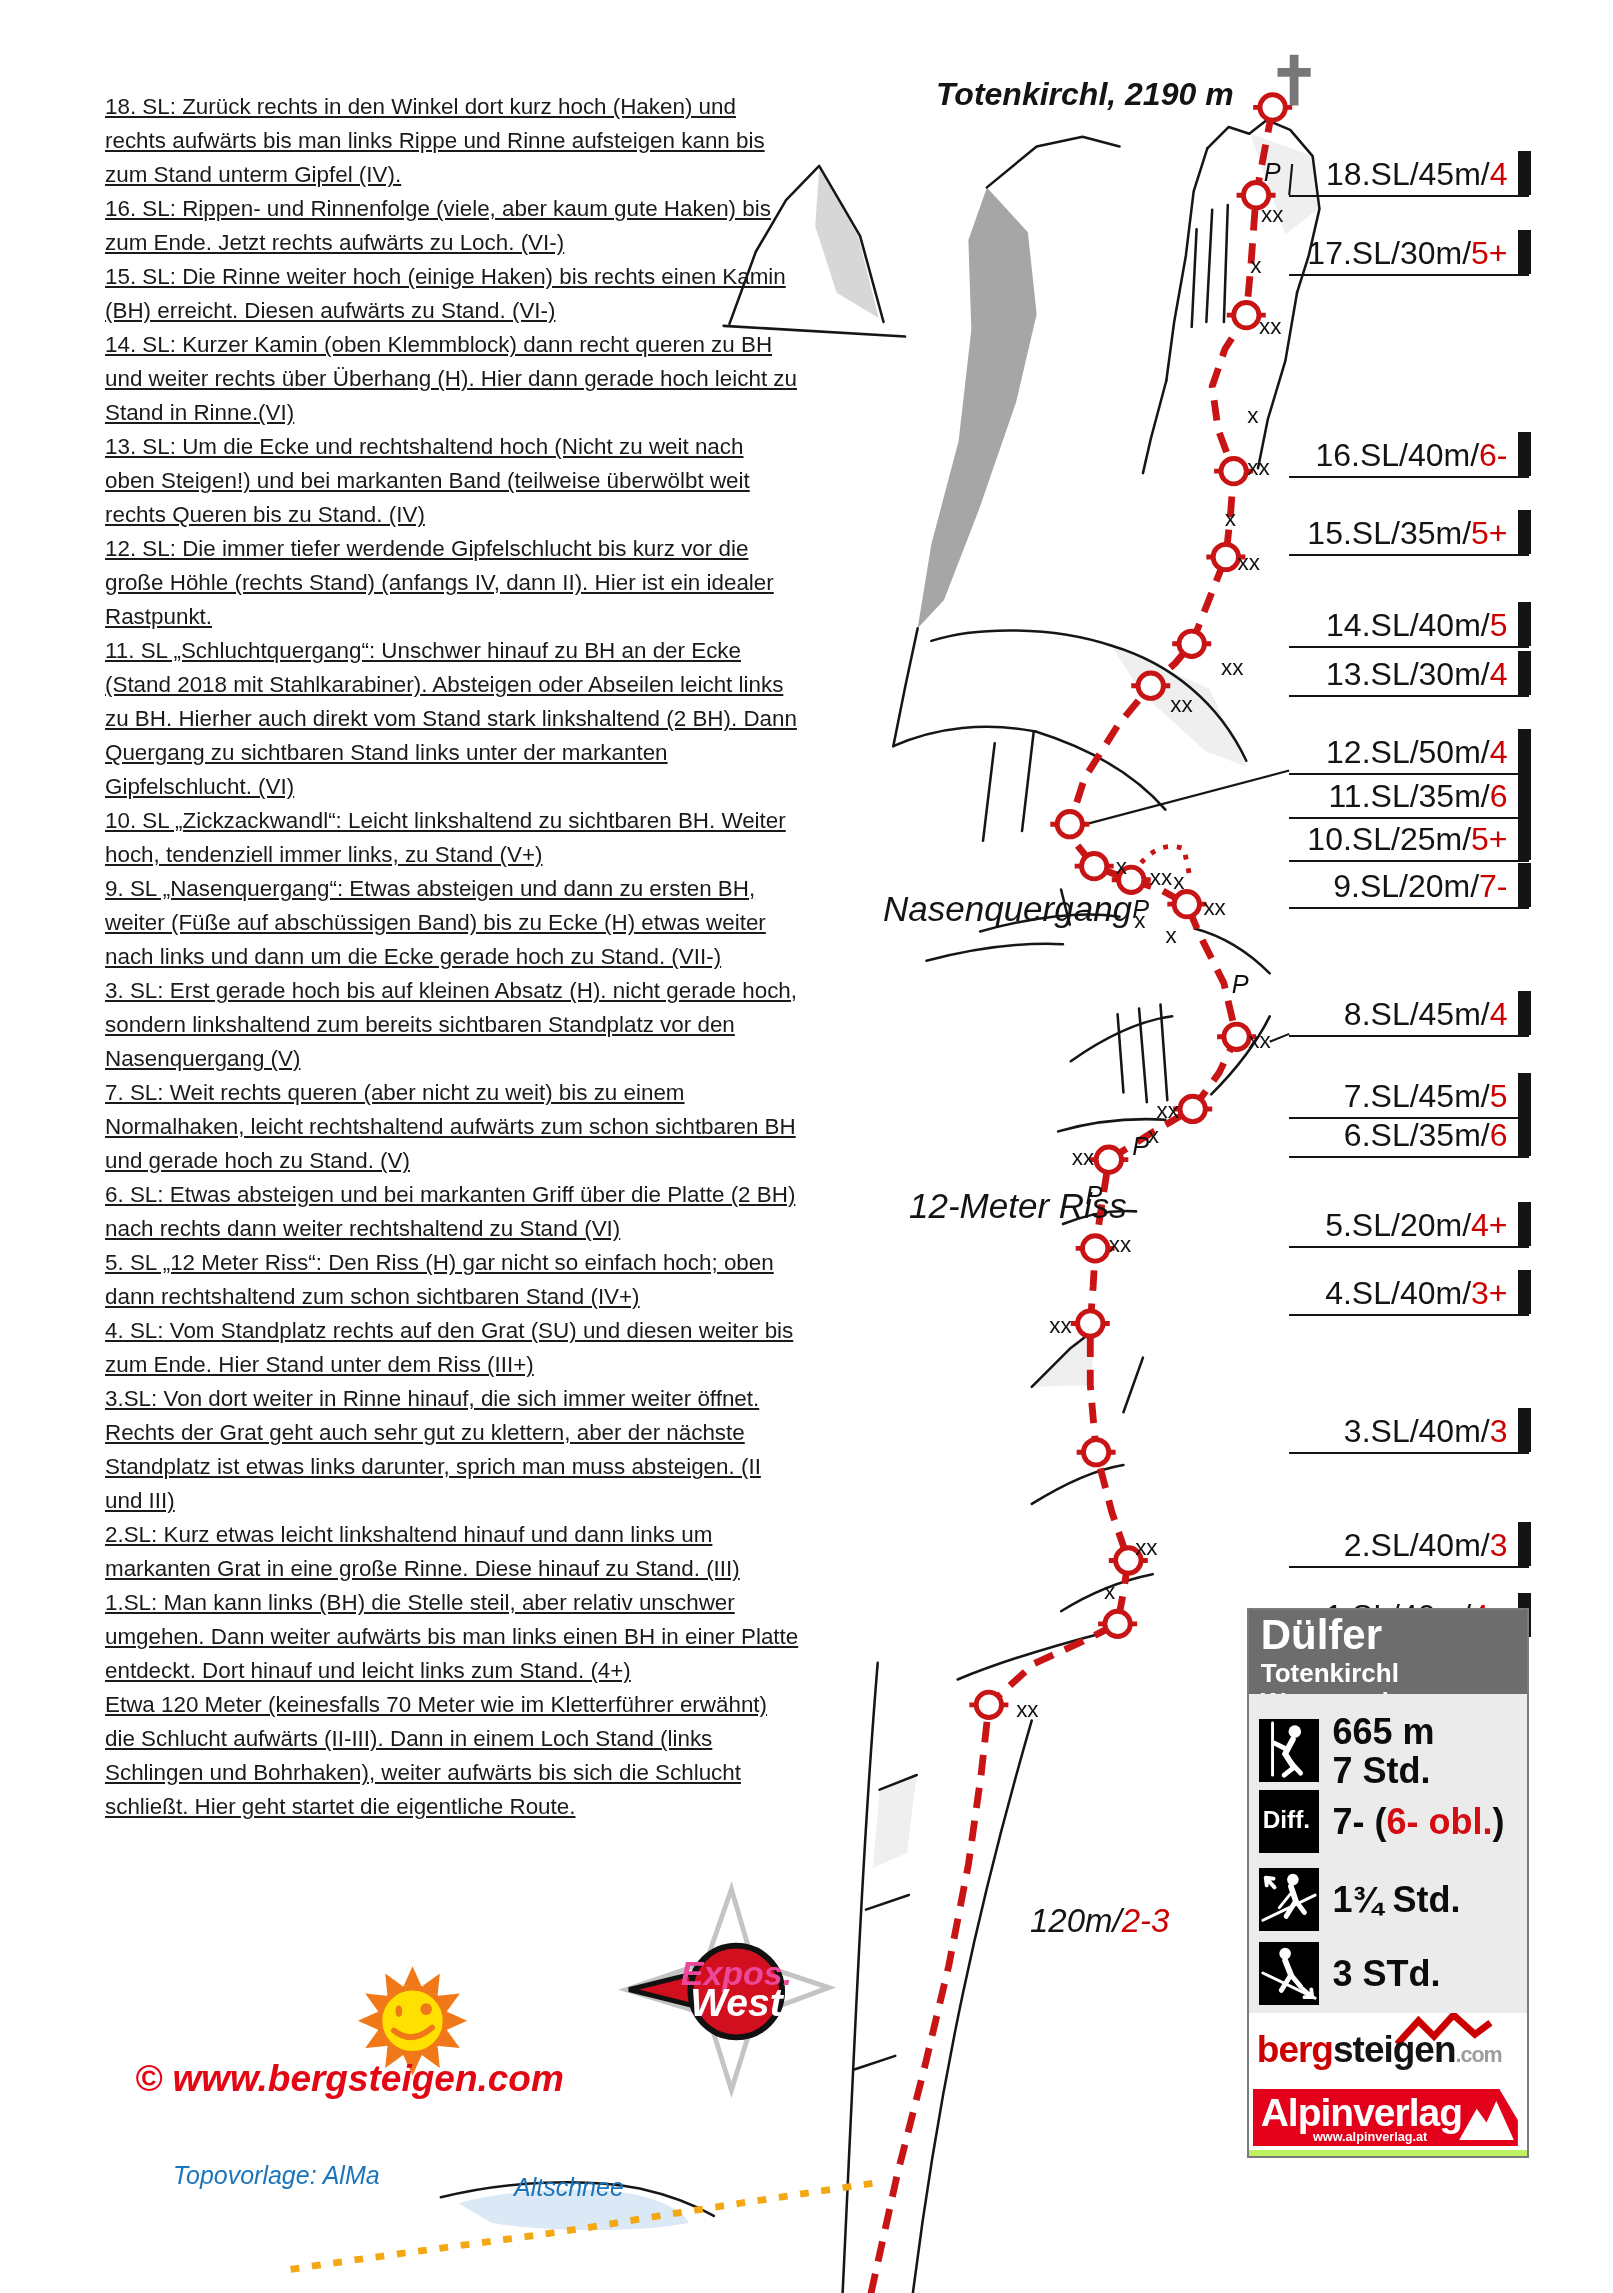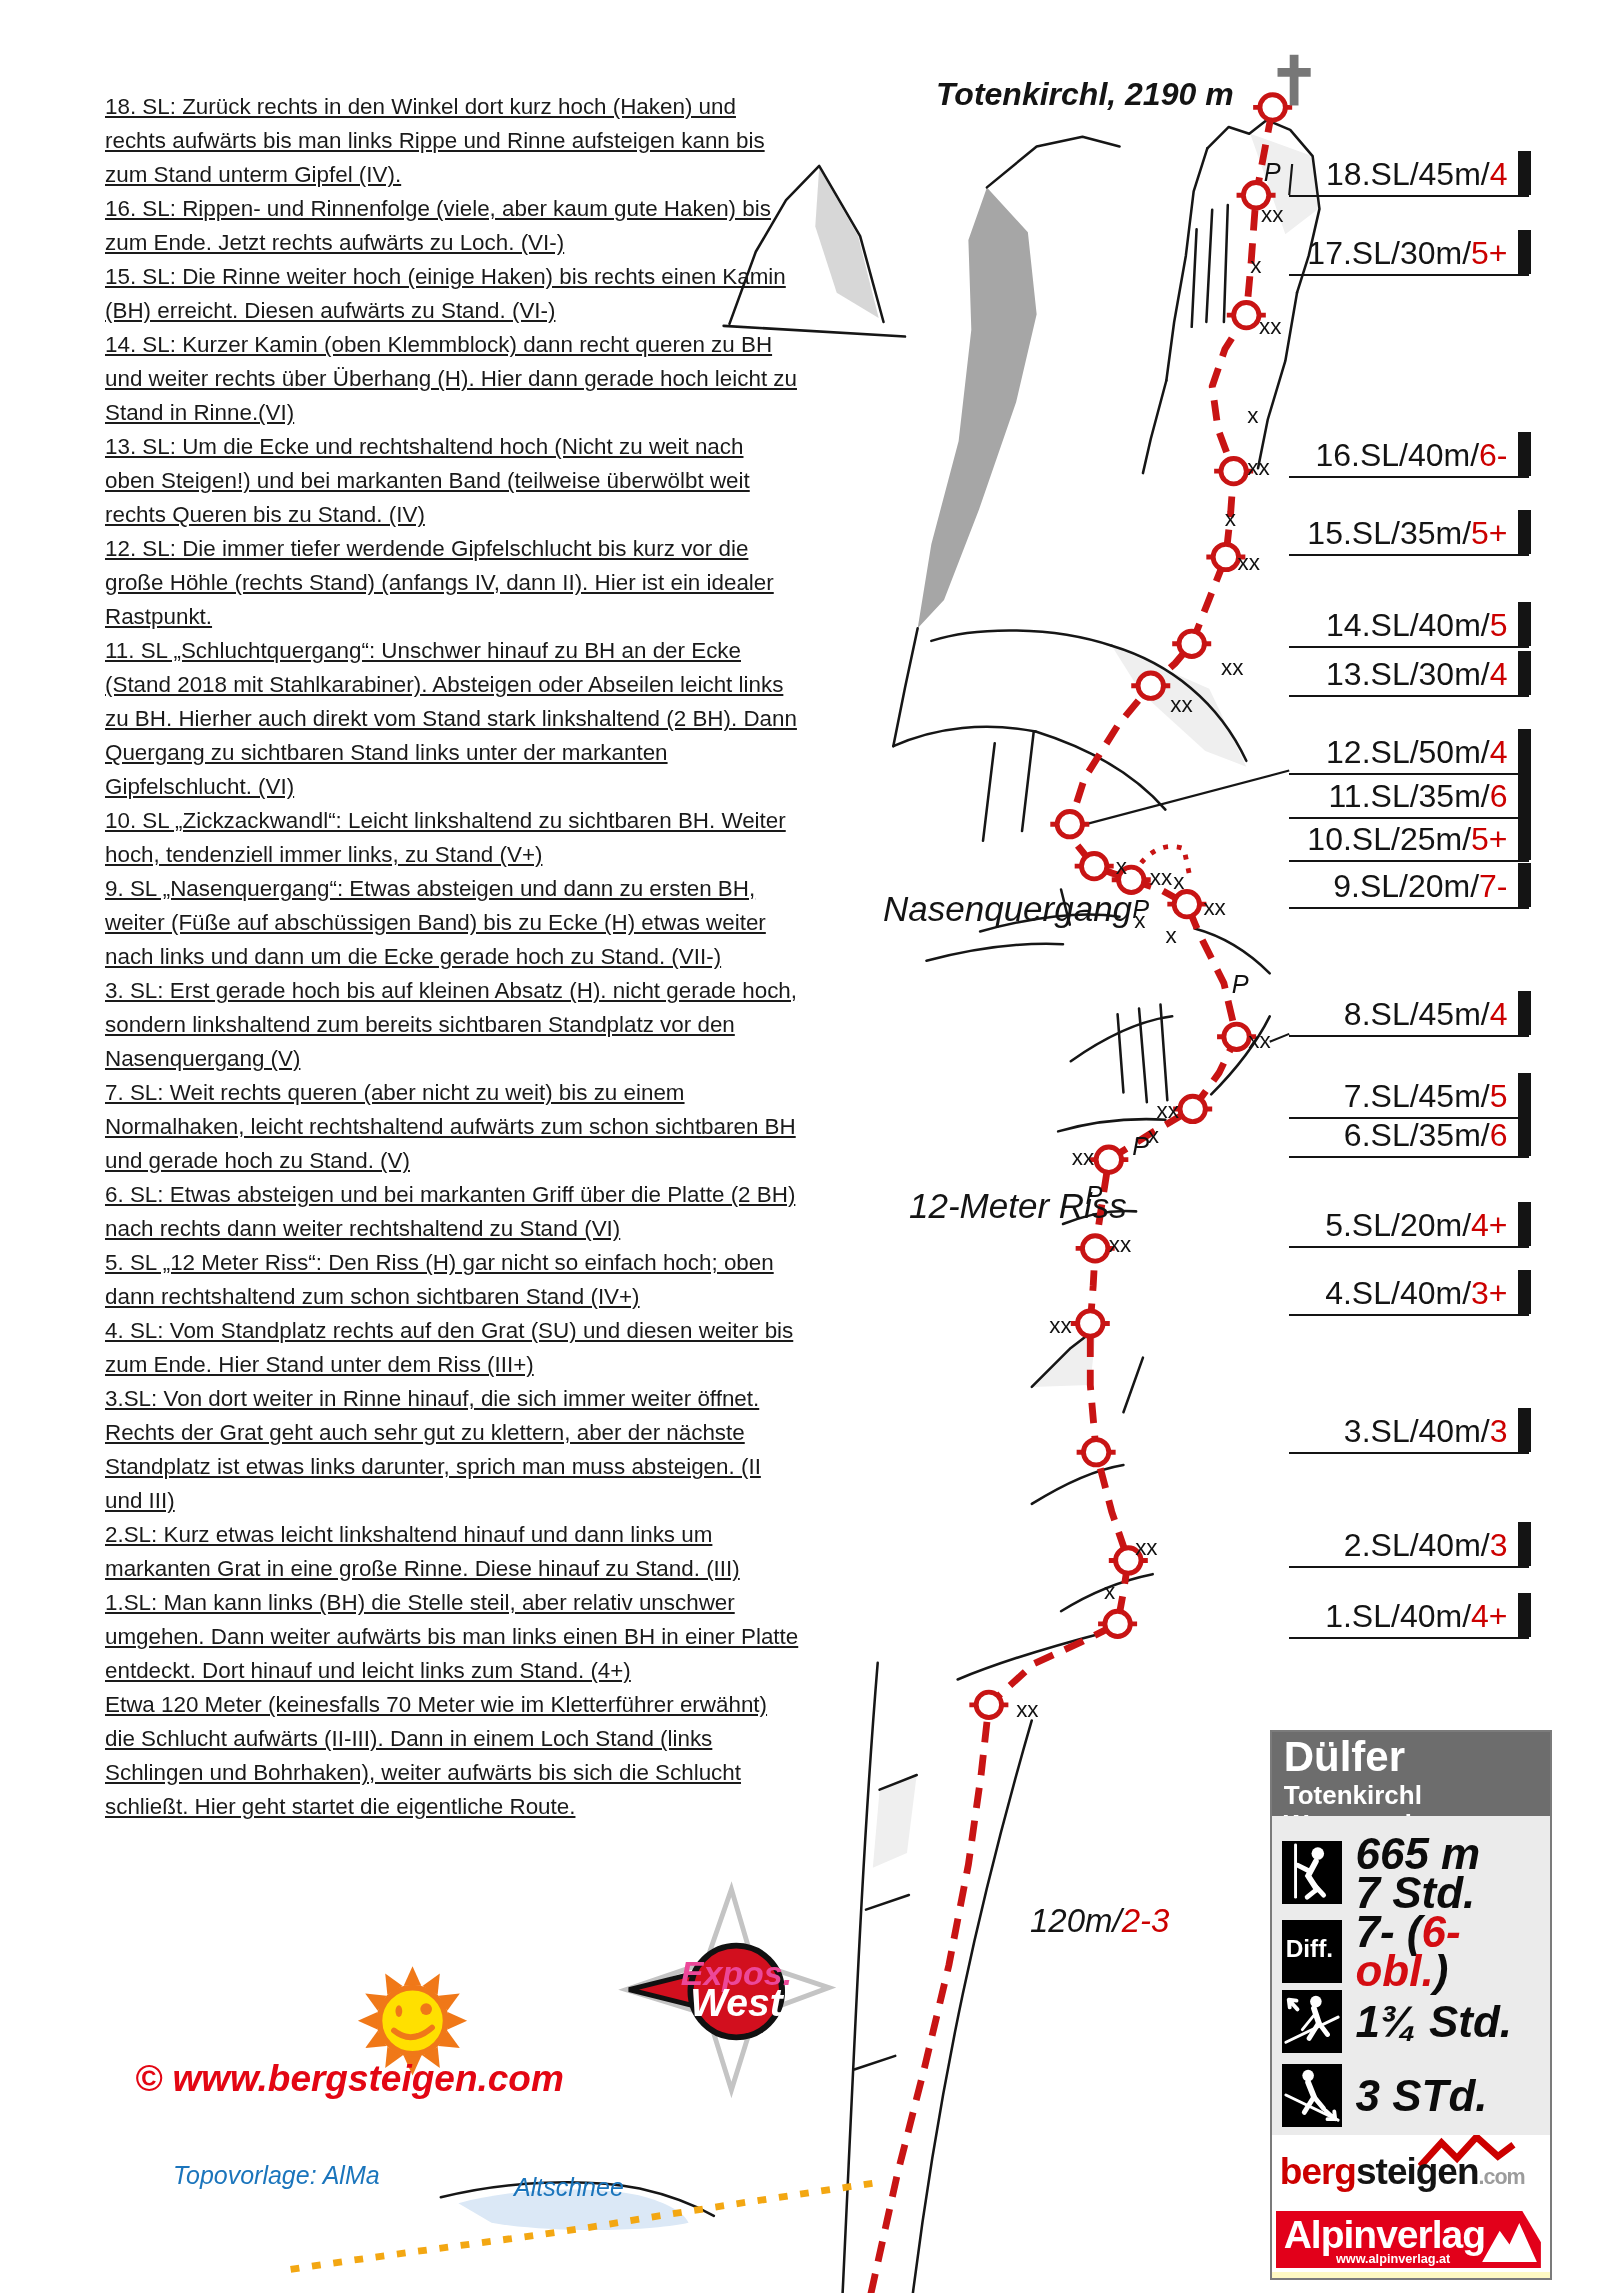--- a/index.html
+++ b/index.html
@@ -36,31 +36,31 @@
   
   .abs{position:absolute;white-space:nowrap;font-style:italic;}
   .peak-title{font-size:32px;font-weight:bold;}
   .feature{font-size:35px;}
   .approach-len{font-size:33px;}
   .blue{color:#1b75bc;font-size:25px;}
   .copyright{color:#e30613;font-size:37px;font-weight:bold;}
   .expos{font-size:34px;font-weight:bold;color:#ec4899;text-align:center;width:117px;}
   .west{font-size:39px;font-weight:bold;color:#ffffff;text-align:center;width:117px;}
   
-  .infobox{position:absolute;left:1247px;top:1730px;width:278px;height:546px;
-           border:2.9px solid #7b7b7b;background:#fef9c3;margin-left:23px;}
+  .infobox{position:absolute;left:1247px;top:1608px;width:278px;height:546px;
+           border:2.9px solid #7b7b7b;background:#bef264;}
   .ib-header{height:84px;background:#6d6d6d;color:#ffffff;padding-left:11.7px;box-sizing:border-box;}
   .ib-name{font-size:42px;font-weight:bold;line-height:49px;}
   .ib-wall{font-size:26px;font-weight:bold;line-height:29px;}
   .ib-stats{height:319px;background:#ebebeb;position:relative;}
   .ib-row{position:absolute;left:9.8px;display:flex;align-items:center;}
   .ib-icon{width:60px;height:63px;background:#000;flex:0 0 60px;position:relative;}
   .ib-icon svg{position:absolute;inset:0;}
   .ib-icon .diff-t{position:absolute;left:3.9px;top:15.6px;color:#fff;font-size:24.4px;font-weight:bold;}
-  .ib-val{margin-left:13.7px;font-size:44px;font-weight:bold;line-height:39px;color:#0c0c0c;font-style:italic;}
+  .ib-val{margin-left:13.7px;font-size:36px;font-weight:bold;line-height:39px;color:#0c0c0c;}
   .red{color:#d40d12;}
   .ib-logo{height:74px;background:#ffffff;position:relative;}
   .logo-line{position:absolute;left:7.8px;top:15.6px;white-space:nowrap;letter-spacing:-1px;}
   .lg-berg{font-size:37px;font-weight:bold;color:#cc0000;}
   .lg-steigen{font-size:37px;font-weight:bold;color:#141414;}
   .lg-com{font-size:21.5px;font-weight:bold;color:#9c9c9c;}
   .logo-zig{position:absolute;left:146px;top:0px;}
   .ib-banner-wrap{height:63px;position:relative;background:#fff;}
   .ib-banner{position:absolute;left:3.9px;top:2px;width:265px;height:57px;background:#e2001a;
              clip-path:polygon(0 0,93% 0,100% 55%,100% 100%,0 100%);}

